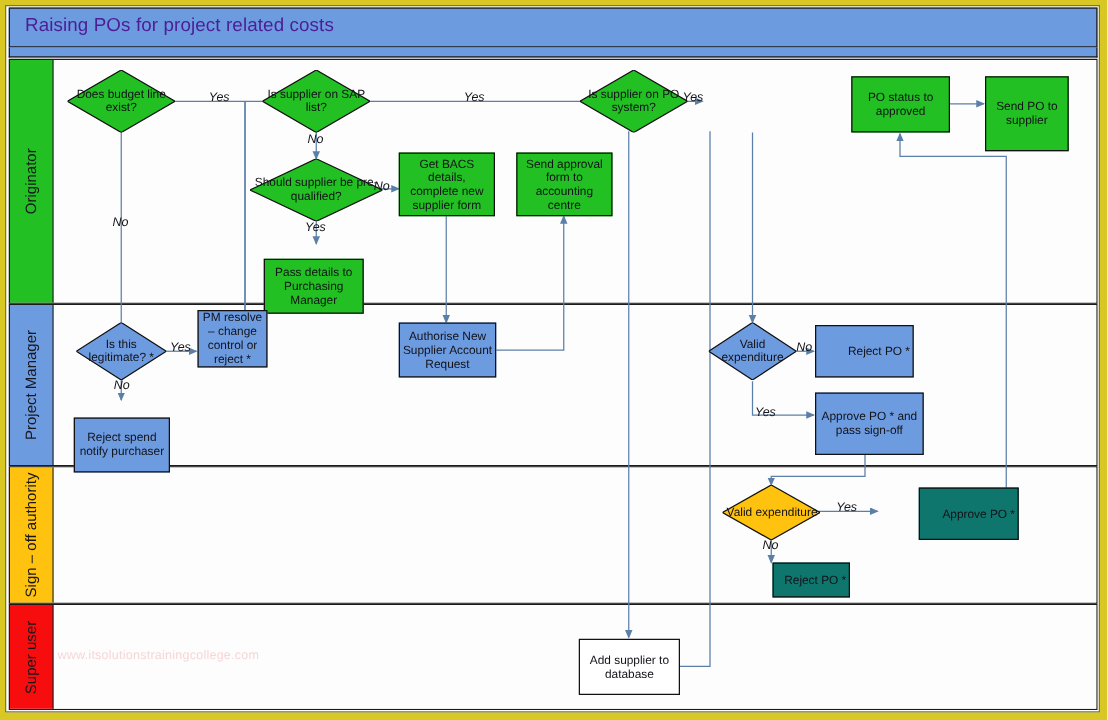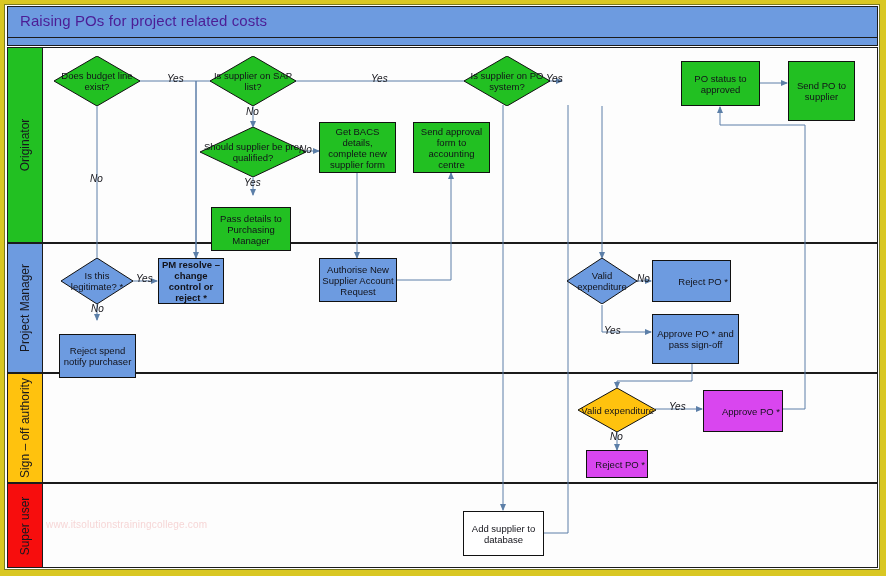--- a/index.html
+++ b/index.html
@@ -27,21 +27,21 @@
 
   
   #shapes{position:absolute;left:0;top:0;width:886px;height:576px;pointer-events:none;}
   #shapes > *{pointer-events:auto;}
 
   .node{position:absolute;box-sizing:border-box;display:flex;align-items:center;justify-content:flex-end;
         text-align:center;font-size:9.5px;line-height:11px;color:#121219;padding:1px 2px;}
   .rect{border:1px solid #111;}
   .rect.green{background:#22c022;}
   .rect.blue{background:#6d9be0;}
-  .rect.gold{background:#d946ef;}
+  .rect.gold{background:#0f766e;margin-left:32px;}
   .rect.red{background:#ffffff;}
 
   .diamond{background:transparent;border:0;}
   .diamond .dshape{position:absolute;left:0;top:0;width:100%;height:100%;}
   .diamond .dlabel{position:relative;z-index:2;font-size:9.5px;line-height:11px;color:#121219;}
 
   .edge-label{position:absolute;font-size:10px;color:#15151b;background:transparent;
               white-space:nowrap;line-height:10px;font-style:italic;}
 
   #lines{position:absolute;left:0;top:0;width:886px;height:576px;}
@@ -200,21 +200,21 @@
       <svg class="dshape" viewBox="0 0 72 46" preserveAspectRatio="none">
         <polygon points="36,0 72,23 36,46 0,23" fill="#6d9be0" stroke="#111" stroke-width="1"></polygon>
       </svg>
       <div class="dlabel">Is this legitimate? *</div>
     </div>
 
     <div class="node rect blue" style="left:59px;top:320px;width:77px;height:44px;margin-top:14px;">
       <span>Reject spend notify purchaser</span>
     </div>
 
-    <div class="node rect blue" style="left:158px;top:258px;width:66px;height:46px;font-weight:bold;">
+    <div class="node rect blue" style="left:158px;top:248px;width:56px;height:46px;">
       <span>PM resolve – change control or reject *</span>
     </div>
 
     <div class="node rect blue" style="left:319px;top:258px;width:78px;height:44px;">
       <span>Authorise New Supplier Account Request</span>
     </div>
 
     <div class="node diamond" style="left:567px;top:258px;width:70px;height:46px;">
       <svg class="dshape" viewBox="0 0 70 46" preserveAspectRatio="none">
         <polygon points="35,0 70,23 35,46 0,23" fill="#6d9be0" stroke="#111" stroke-width="1"></polygon>

